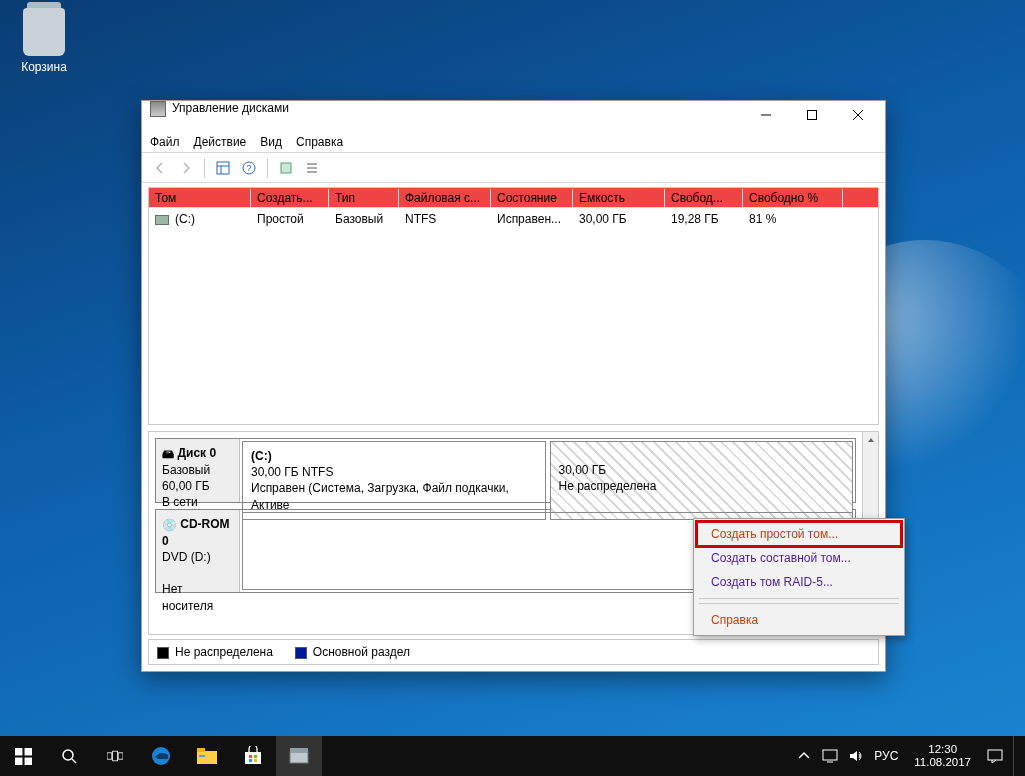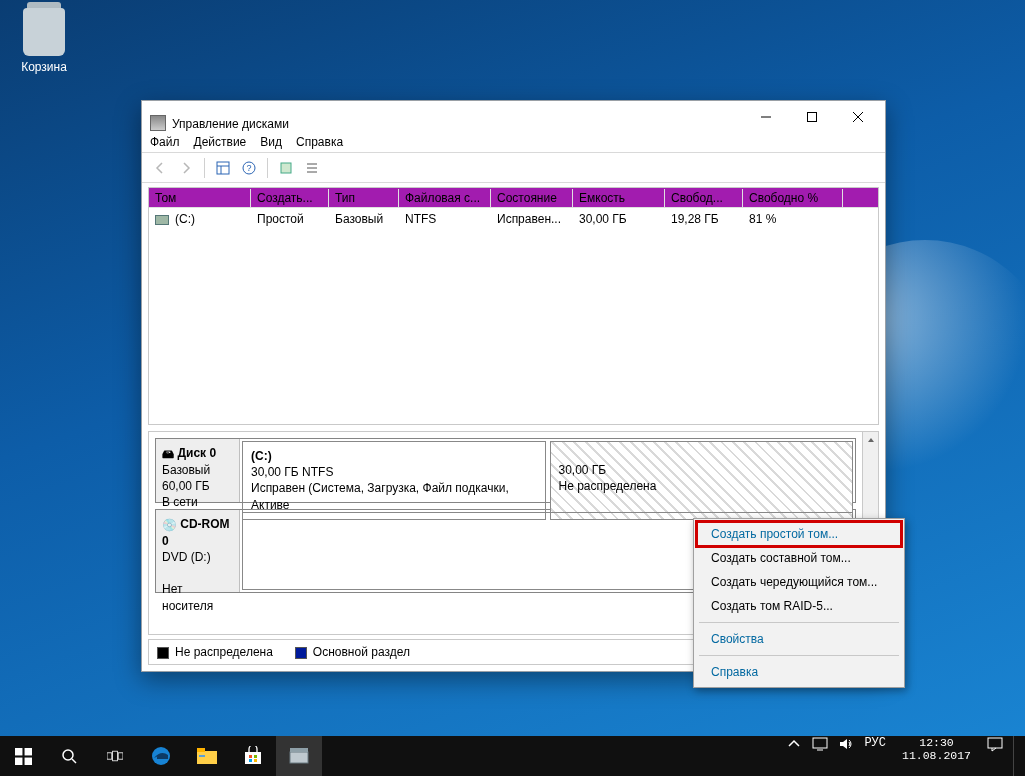--- a/index.html
+++ b/index.html
@@ -26,50 +26,50 @@
     border-radius: 50%; background: radial-gradient(circle at 30% 30%, rgba(255,255,255,.5), rgba(255,255,255,0) 60%);
     pointer-events: none;
   }
 
   .taskbar {
     position: absolute; left: 0; bottom: 0; right: 0; height: 40px;
     background: #101010; color: #fff; display: flex; align-items: center;
     font-size: 12px;
   }
   .taskbar .tb-left { display:flex; align-items:center; height:100%; }
-  .taskbar .tb-right { margin-left:auto; display:flex; align-items:flex-start; height:100%; gap:10px; padding-right:6px;font-family:Liberation Mono, monospace; }
+  .taskbar .tb-right { margin-left:auto; display:flex; align-items:center; height:100%; gap:10px; padding-right:6px; }
   .tb-btn { width: 46px; height: 100%; display:flex; align-items:center; justify-content:center; }
   .tb-btn.active { background:#333; }
   .tb-btn svg { display:block; }
   .tray-icon { width:16px; height:16px; fill:#fff; display:block; }
   .clock { text-align:center; line-height:1.15; font-size:11.5px; padding:0 6px; }
 
   
   .window {
     position: absolute; left: 141px; top: 100px; width: 745px; height: 572px;
     background: #fff; border: 1px solid #9aa0a6; box-shadow: 0 8px 24px rgba(0,0,0,.4);
     display: flex; flex-direction: column;
   }
-  .titlebar { height: 30px; display:flex; align-items:flex-end; padding:0 4px 0 8px; }
+  .titlebar { height: 30px; display:flex; align-items:flex-start; padding:0 4px 0 8px; }
   .titlebar .app-icon { width:16px; height:16px; margin-right:6px; background: linear-gradient(#888,#ccc); border:1px solid #666; }
   .titlebar .title { font-size: 12px; }
   .win-controls { margin-left:auto; display:flex; }
   .win-controls .wc { width:46px; height:28px; display:flex; align-items:center; justify-content:center; }
 
   .menubar { height:22px; display:flex; align-items:center; gap:14px; padding:0 8px; border-bottom:1px solid #d9d9d9; font-size:12px; }
 
   .toolbar { height:30px; display:flex; align-items:center; gap:2px; padding:2px 6px; border-bottom:1px solid #d9d9d9; }
   .tbtn { width:24px; height:24px; display:flex; align-items:center; justify-content:center; border:1px solid transparent; }
   .tbtn.disabled { opacity:.35; }
   .tbar-sep { width:1px; height:20px; background:#d0d0d0; margin:0 4px; }
 
   
   .vol-pane { border:1px solid #c9c9c9; margin:4px 6px 2px; height:238px; display:flex; flex-direction:column; }
   .vol-header, .vol-row { display:flex; align-items:center; font-size:12px; }
-  .vol-header { background:#a21caf; border-bottom:1px solid #e0e0e0; height:20px; }
+  .vol-header { background:#ef4444; border-bottom:1px solid #e0e0e0; height:20px; }
   .vol-header .col { border-right:1px solid #e0e0e0; padding:2px 6px; overflow:hidden; white-space:nowrap; text-overflow:ellipsis; }
   .vol-row { padding:2px 0; }
   .vol-row .col { padding:2px 6px; overflow:hidden; white-space:nowrap; text-overflow:ellipsis; }
   .c0{width:102px} .c1{width:78px} .c2{width:70px} .c3{width:92px} .c4{width:82px} .c5{width:92px} .c6{width:78px} .c7{width:100px}
 
   .hdd-icon { display:inline-block; width:14px; height:10px; background:#9fb8a6; border:1px solid #577; margin-right:6px; vertical-align:middle; }
 
   
   .map-pane { border:1px solid #c9c9c9; margin:4px 6px; flex:1; position:relative; overflow:visible; }
   .map-scroll { position:absolute; top:0; right:0; bottom:0; width:16px; border-left:1px solid #c9c9c9; background:#f0f0f0; }
@@ -93,22 +93,22 @@
   .legend { height:26px; border:1px solid #c9c9c9; margin:0 6px 6px; display:flex; align-items:center; gap:22px; padding:0 8px; font-size:12px; }
   .legend .sw { display:inline-block; width:12px; height:12px; margin-right:6px; vertical-align:middle; border:1px solid #555; }
   .sw.black{background:#000} .sw.blue{background:#001a9b}
 
   
   .context-menu {
     position:absolute; left:693px; top:518px; width:212px;
     background:#f2f2f2; border:1px solid #a0a0a0; box-shadow:2px 3px 8px rgba(0,0,0,.35);
     padding:3px; font-size:12px; z-index:50;
   }
-  .ctx-item { padding:5px 14px; color:#0369a1; }
-  .ctx-item.disabled { color:#000000; }
+  .ctx-item { padding:5px 14px; color:#c2410c; }
+  .ctx-item.disabled { color:#4c1d95; }
   .ctx-item.highlight { outline:3px solid #d00000; outline-offset:-1px; }
   .ctx-sep { height:1px; background:#c8c8c8; margin:4px 2px; }
 </style>
 </head>
 <body>
 
 <div class="desktop-icon">
   <div class="bin"></div>
   <div>Корзина</div>
 </div>
@@ -267,24 +267,22 @@
 
   <div class="legend">
     <span><span class="sw black"></span><span>Не распределена</span></span>
     <span><span class="sw blue"></span><span>Основной раздел</span></span>
   </div>
 </div>
 
 <div class="context-menu">
   <div class="ctx-item highlight">Создать простой том...</div>
   <div class="ctx-item disabled">Создать составной том...</div>
-  <div class="ctx-item disabled">Создать чередующийся том...</div>
   <div class="ctx-item disabled">Создать том RAID-5...</div>
   <div class="ctx-sep"></div>
-  <div class="ctx-item">Свойства</div>
   <div class="ctx-sep"></div>
   <div class="ctx-item">Справка</div>
 </div>
 
 <div class="taskbar">
   <div class="tb-left">
     <div class="tb-btn">
       <svg width="17" height="17" viewBox="0 0 16 16">
           <rect x="0" y="0" width="7" height="7" fill="#fff"></rect>
           <rect x="9" y="0" width="7" height="7" fill="#fff"></rect>

